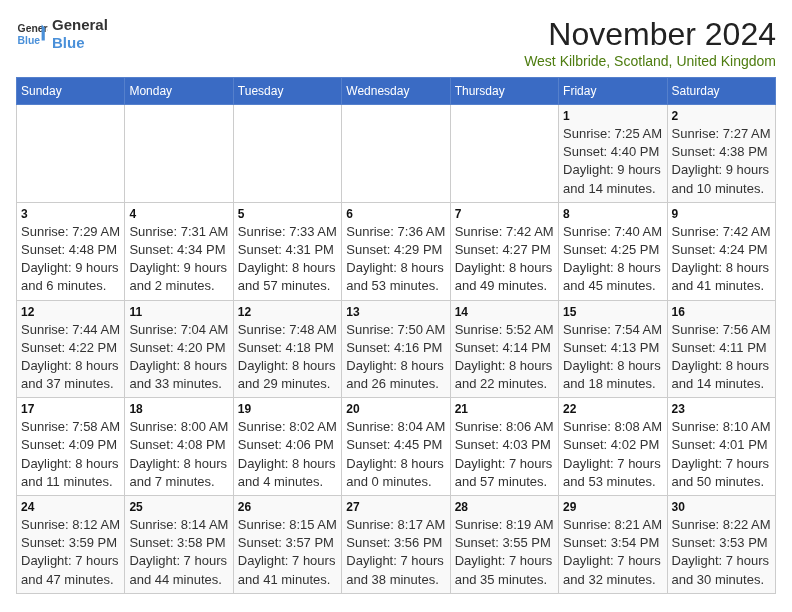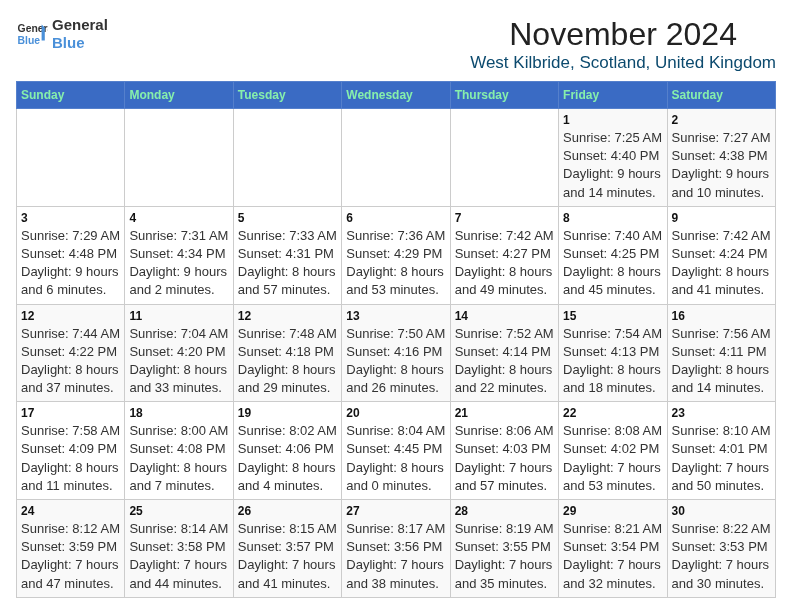--- a/index.html
+++ b/index.html
@@ -19,43 +19,43 @@
     .logo {
       display: flex;
       align-items: center;
       gap: 4px;
     }
     .logo-icon {
       width: 32px;
       height: 32px;
     }
     .title-area {
-      text-align: center;
+      text-align: right;
     }
     .month-title {
       font-size: 32px;
       font-weight: normal;
       color: #222;
     }
     .subtitle {
-      font-size: 17px;
-      color: #0c4a6e;
+      font-size: 14px;
+      color: #4d7c0f;
     }
     table {
       width: 100%;
       border-collapse: collapse;
       font-size: 11px;
     }
     thead th {
       background-color: #3a6bc4;
-      color: #86efac;
+      color: #ffffff;
       padding: 6px 4px;
       text-align: left;
       font-size: 12px;
-      font-weight: bold;
+      font-weight: normal;
       border: 1px solid #5580cc;
     }
     tbody td {
       border: 1px solid #ccc;
       vertical-align: top;
       padding: 4px;
       width: 14.28%;
       height: 90px;
       background: #fff;
     }
@@ -194,21 +194,21 @@
 Daylight: 8 hours and 29 minutes.</div>
         </td>
         <td>
           <div class="day-num">13</div>
           <div class="day-info">Sunrise: 7:50 AM
 Sunset: 4:16 PM
 Daylight: 8 hours and 26 minutes.</div>
         </td>
         <td>
           <div class="day-num">14</div>
-          <div class="day-info">Sunrise: 7:52 AM
+          <div class="day-info">Sunrise: 5:52 AM
 Sunset: 4:14 PM
 Daylight: 8 hours and 22 minutes.</div>
         </td>
         <td>
           <div class="day-num">15</div>
           <div class="day-info">Sunrise: 7:54 AM
 Sunset: 4:13 PM
 Daylight: 8 hours and 18 minutes.</div>
         </td>
         <td>

